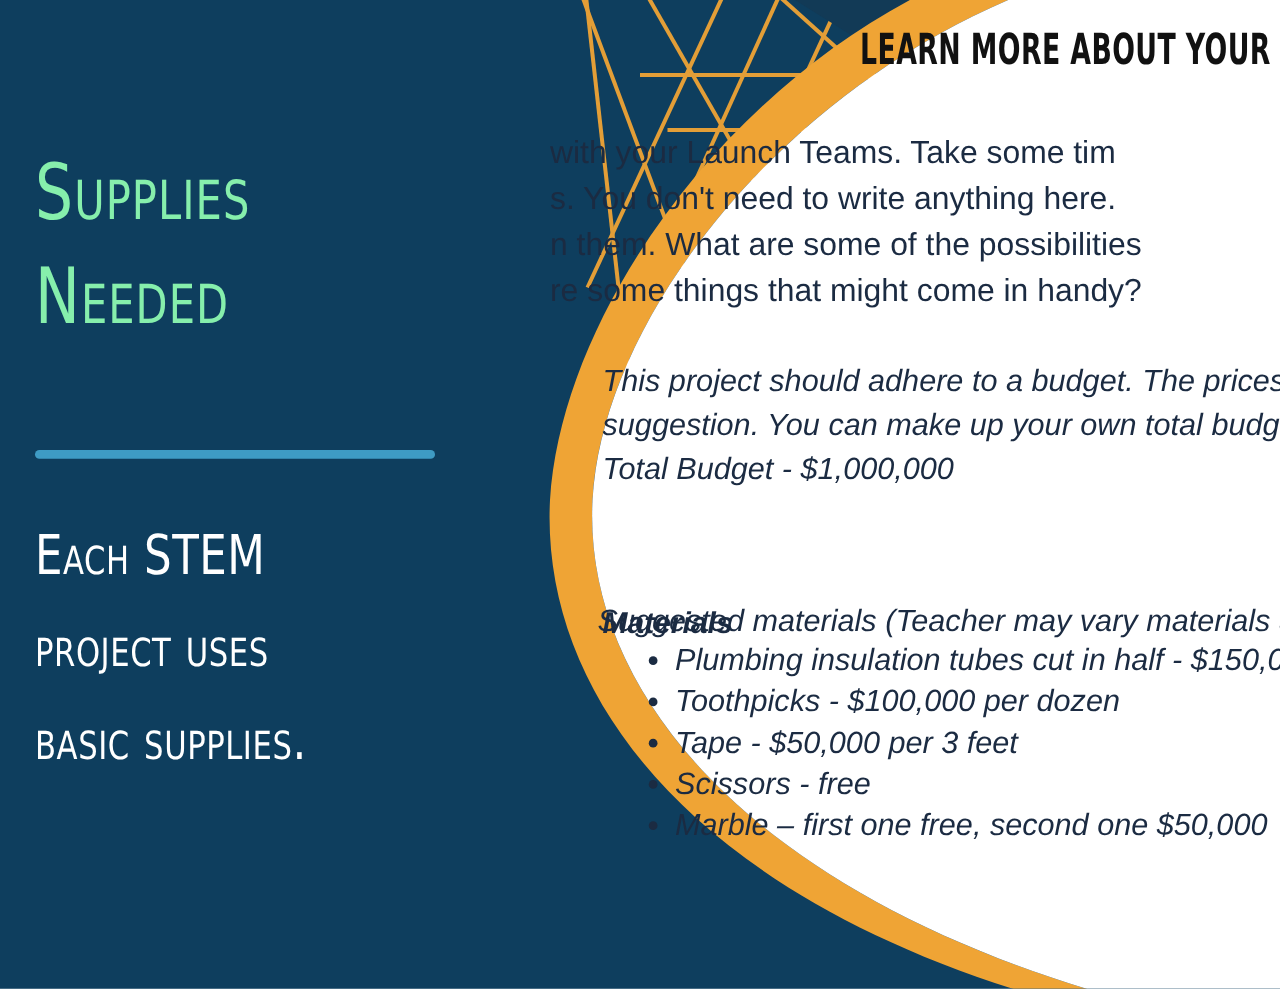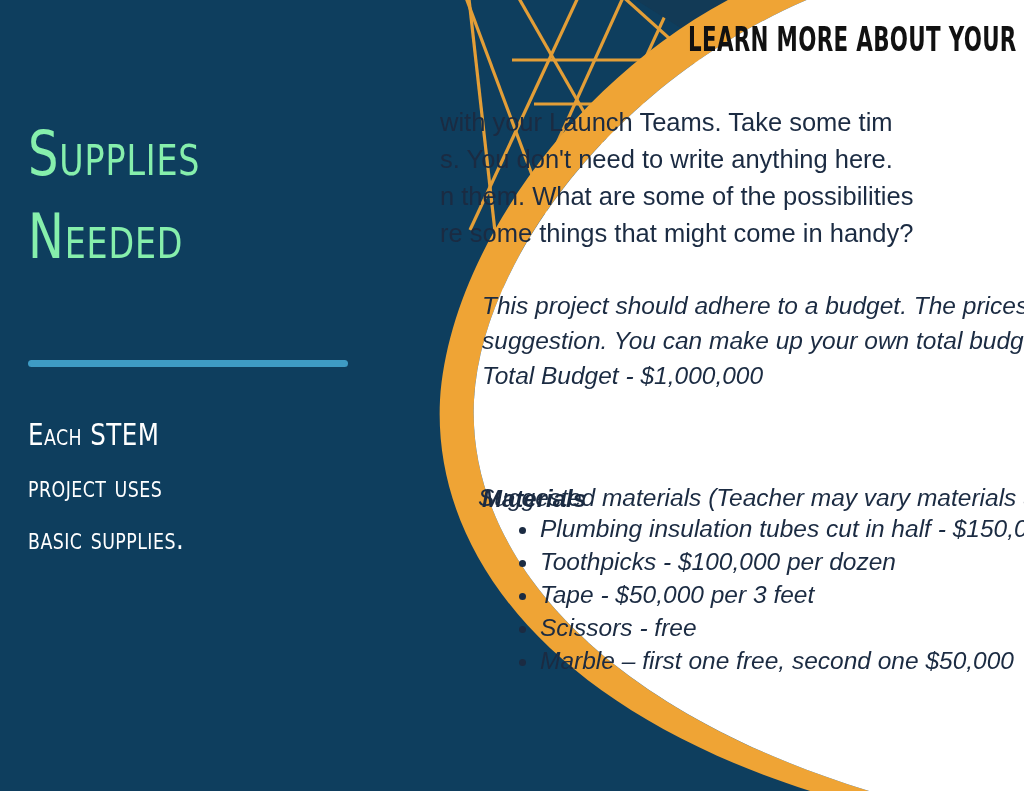--- a/index.html
+++ b/index.html
@@ -67,21 +67,21 @@
     background: #3E9BC4;
   }
 
   .panel-body {
     position: absolute;
     left: 28px;
     top: 408px;
     width: 400px;
     color: #ffffff;
     font-family: "DejaVu Sans Condensed", "Liberation Sans", sans-serif;
-    font-size: 31px;
+    font-size: 44px;
     line-height: 1.68;
     letter-spacing: 0.5px;
     font-variant: small-caps;
   }
   .panel-body .bl {
     display: block;
     transform: scaleX(0.88);
     transform-origin: left center;
   }
 

